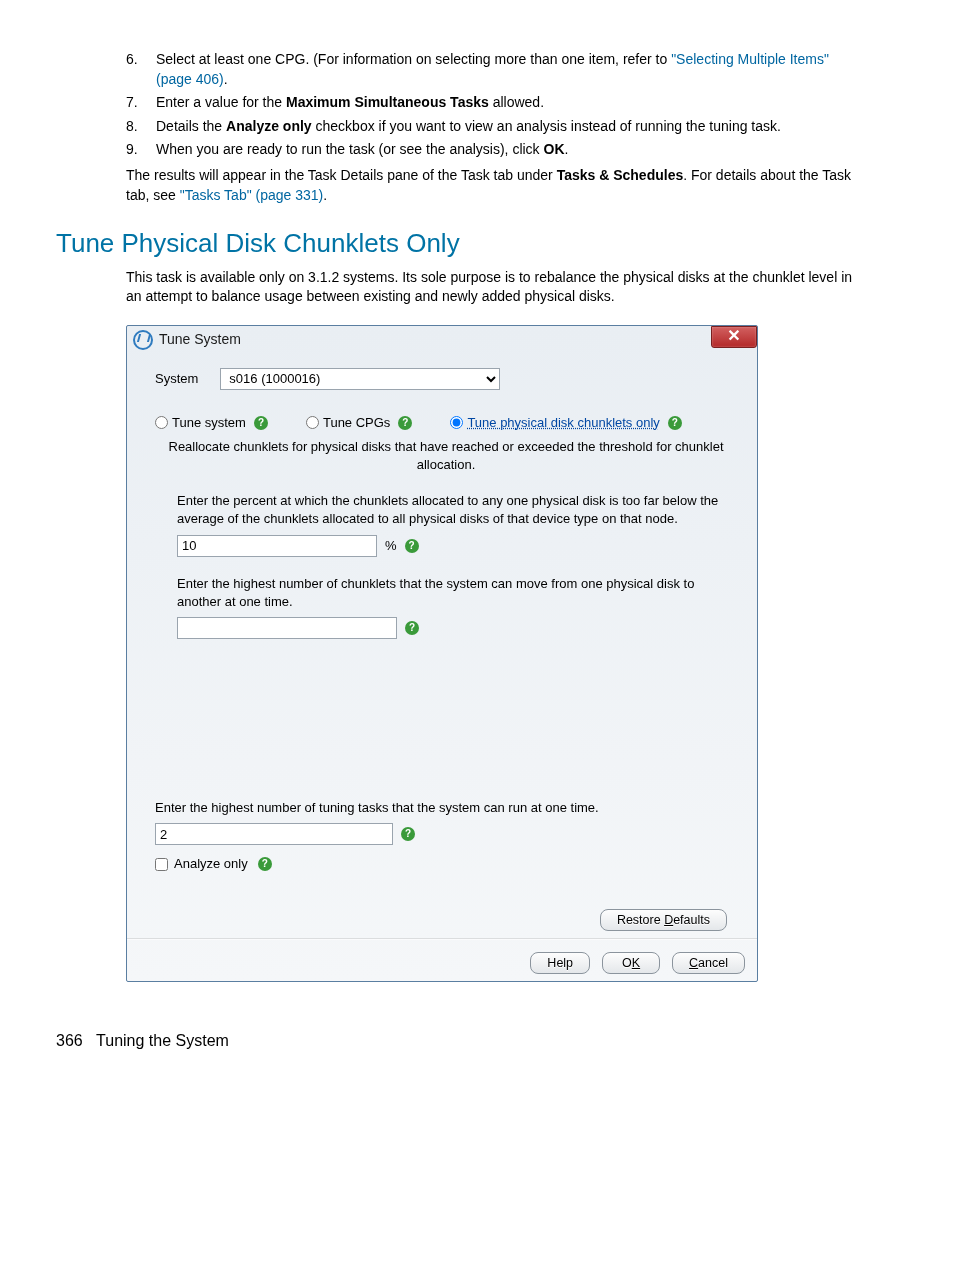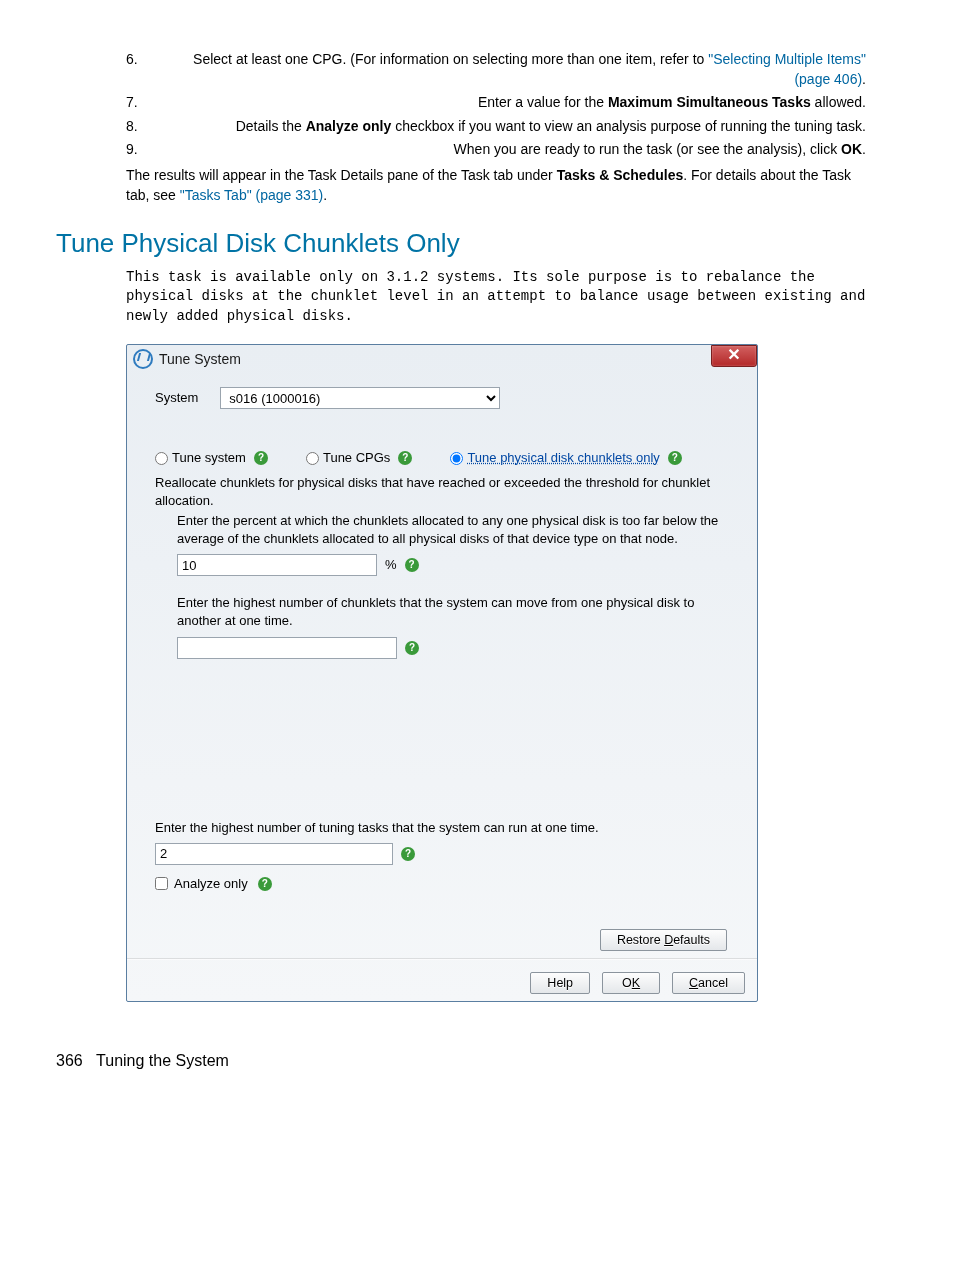--- a/index.html
+++ b/index.html
@@ -17,37 +17,35 @@
   .step-row {
     display: flex;
     margin-bottom: 4px;
   }
   .step-num {
     width: 30px;
     flex-shrink: 0;
   }
   .step-body {
     flex: 1;
-    text-align: right;
   }
   .link {
     color: #0066a1;
   }
   .results-para {
     margin: 6px 0 0 70px;
   }
   h2.section-title {
     font-weight: normal;
     font-size: 26px;
     color: #0073a5;
     margin: 20px 0 6px 0;
   }
   .intro-para {
     margin: 0 0 18px 70px;
-    font-family: Liberation Mono, monospace;
   }
   .dialog-frame {
     width: 630px;
     margin: 14px 0 0 70px;
     border: 1px solid #5a7ea1;
     background: linear-gradient(#e9eef3, #f5f7f9);
     position: relative;
     border-radius: 2px;
   }
   .titlebar {
@@ -104,21 +102,21 @@
     position: relative;
     font-family: "Segoe UI", Tahoma, sans-serif;
   }
   .row {
     display: flex;
     align-items: center;
     gap: 6px;
     margin-bottom: 4px;
   }
   .system-row {
-    margin-bottom: 40px;
+    margin-bottom: 24px;
     gap: 22px;
   }
   select.sys {
     width: 280px;
     height: 22px;
     border: 1px solid #9aa4ae;
     background: #fff;
     font-size: 13px;
     padding-left: 4px;
   }
@@ -148,22 +146,23 @@
     border-radius: 50%;
     background: #3a9a3a;
     color: #fff;
     font-size: 10px;
     font-weight: bold;
     align-items: center;
     justify-content: center;
     margin-left: 4px;
   }
   .desc {
-    margin-bottom: 2px;
-    font-size: 13px;
+    margin-bottom: 18px;
+    font-size: 13px;
+    text-align: center;
   }
   .field-block {
     margin-left: 22px;
     margin-bottom: 18px;
   }
   .field-block .hint {
     font-size: 13px;
     margin-bottom: 6px;
   }
   .field-row {
@@ -202,21 +201,21 @@
   .restore-row {
     margin-top: 36px;
     text-align: right;
     padding-right: 10px;
   }
   .btn {
     border: 1px solid #8b949d;
     background: linear-gradient(#fdfdfd, #e4e7ea);
     padding: 3px 16px;
     font-size: 12.5px;
-    border-radius: 2px;
+    border-radius: 8px;
     text-shadow: 0 1px 0 #fff;
     cursor: pointer;
   }
   .btn .ul {
     text-decoration: underline;
   }
   .button-bar {
     position: absolute;
     bottom: 7px;
     right: 12px;
@@ -256,21 +255,21 @@
   </div>
   <div class="step-row">
     <div class="step-num">7.</div>
     <div class="step-body">
       <span>Enter a value for the </span><b>Maximum Simultaneous Tasks</b><span> allowed.</span>
     </div>
   </div>
   <div class="step-row">
     <div class="step-num">8.</div>
     <div class="step-body">
-      <span>Details the </span><b>Analyze only</b><span> checkbox if you want to view an analysis purpose of running the tuning task.</span>
+      <span>Details the </span><b>Analyze only</b><span> checkbox if you want to view an analysis instead of running the tuning task.</span>
     </div>
   </div>
   <div class="step-row">
     <div class="step-num">9.</div>
     <div class="step-body">
       <span>When you are ready to run the task (or see the analysis), click </span><b>OK</b><span>.</span>
     </div>
   </div>
 </div>
 

